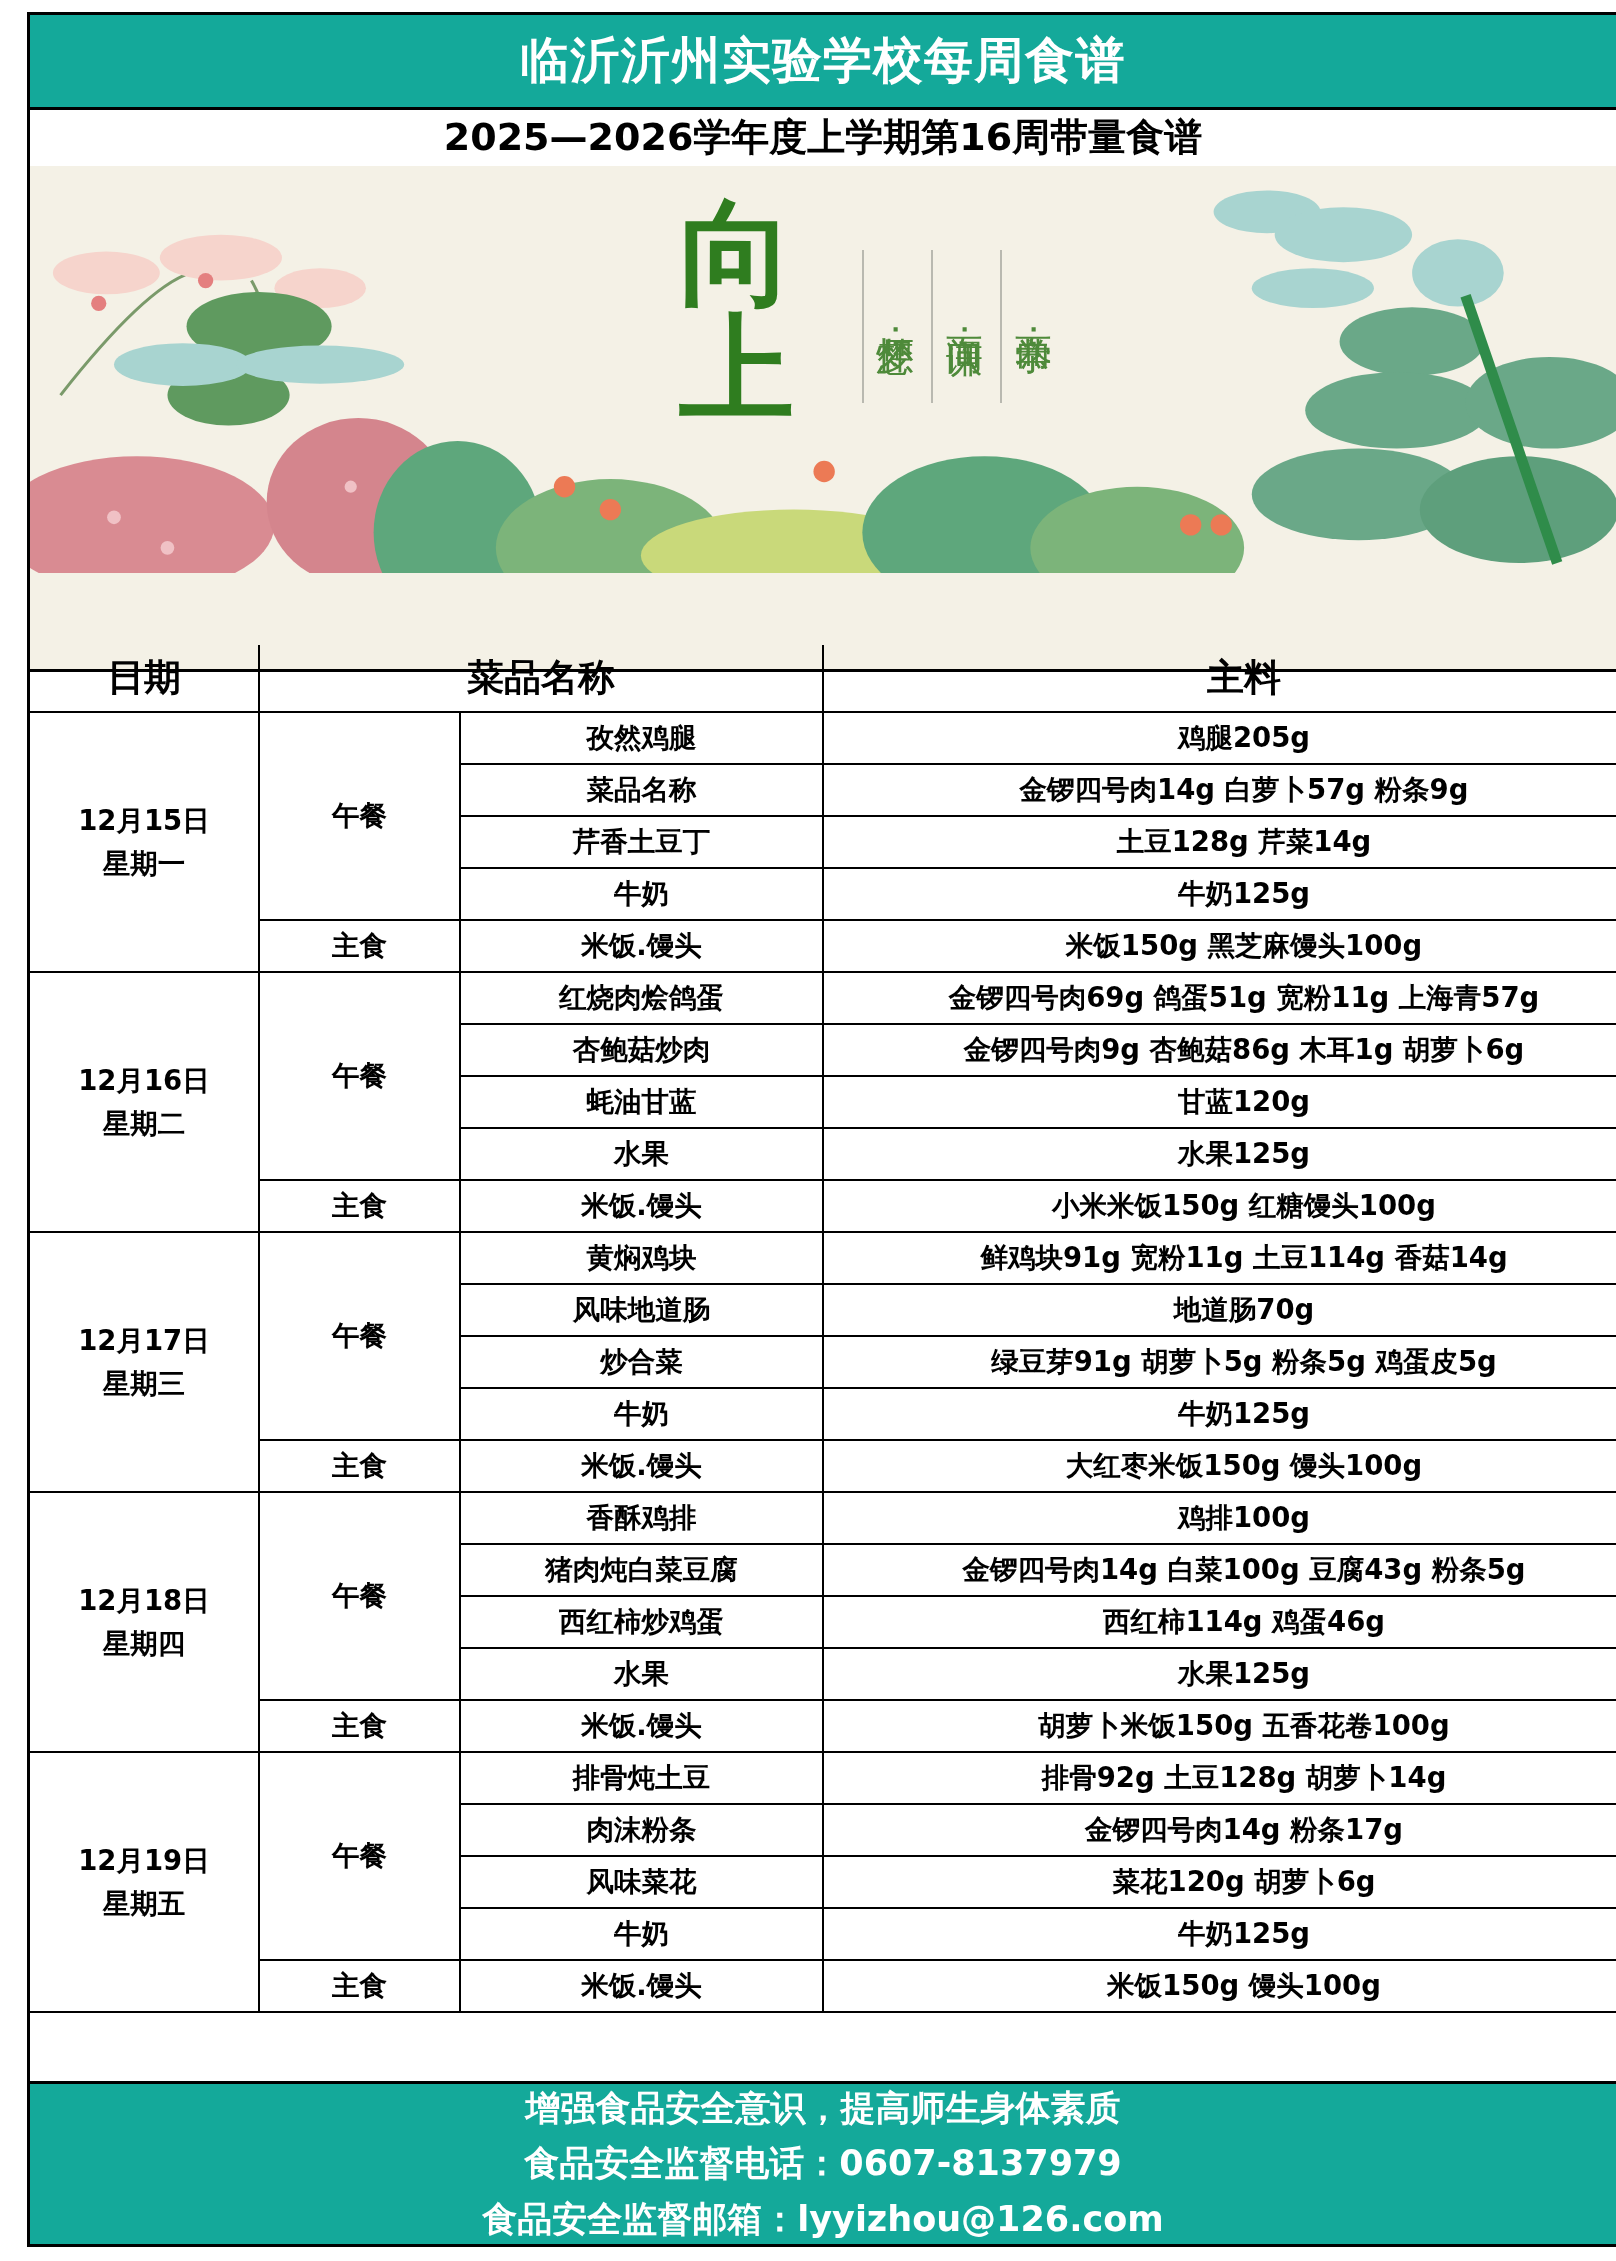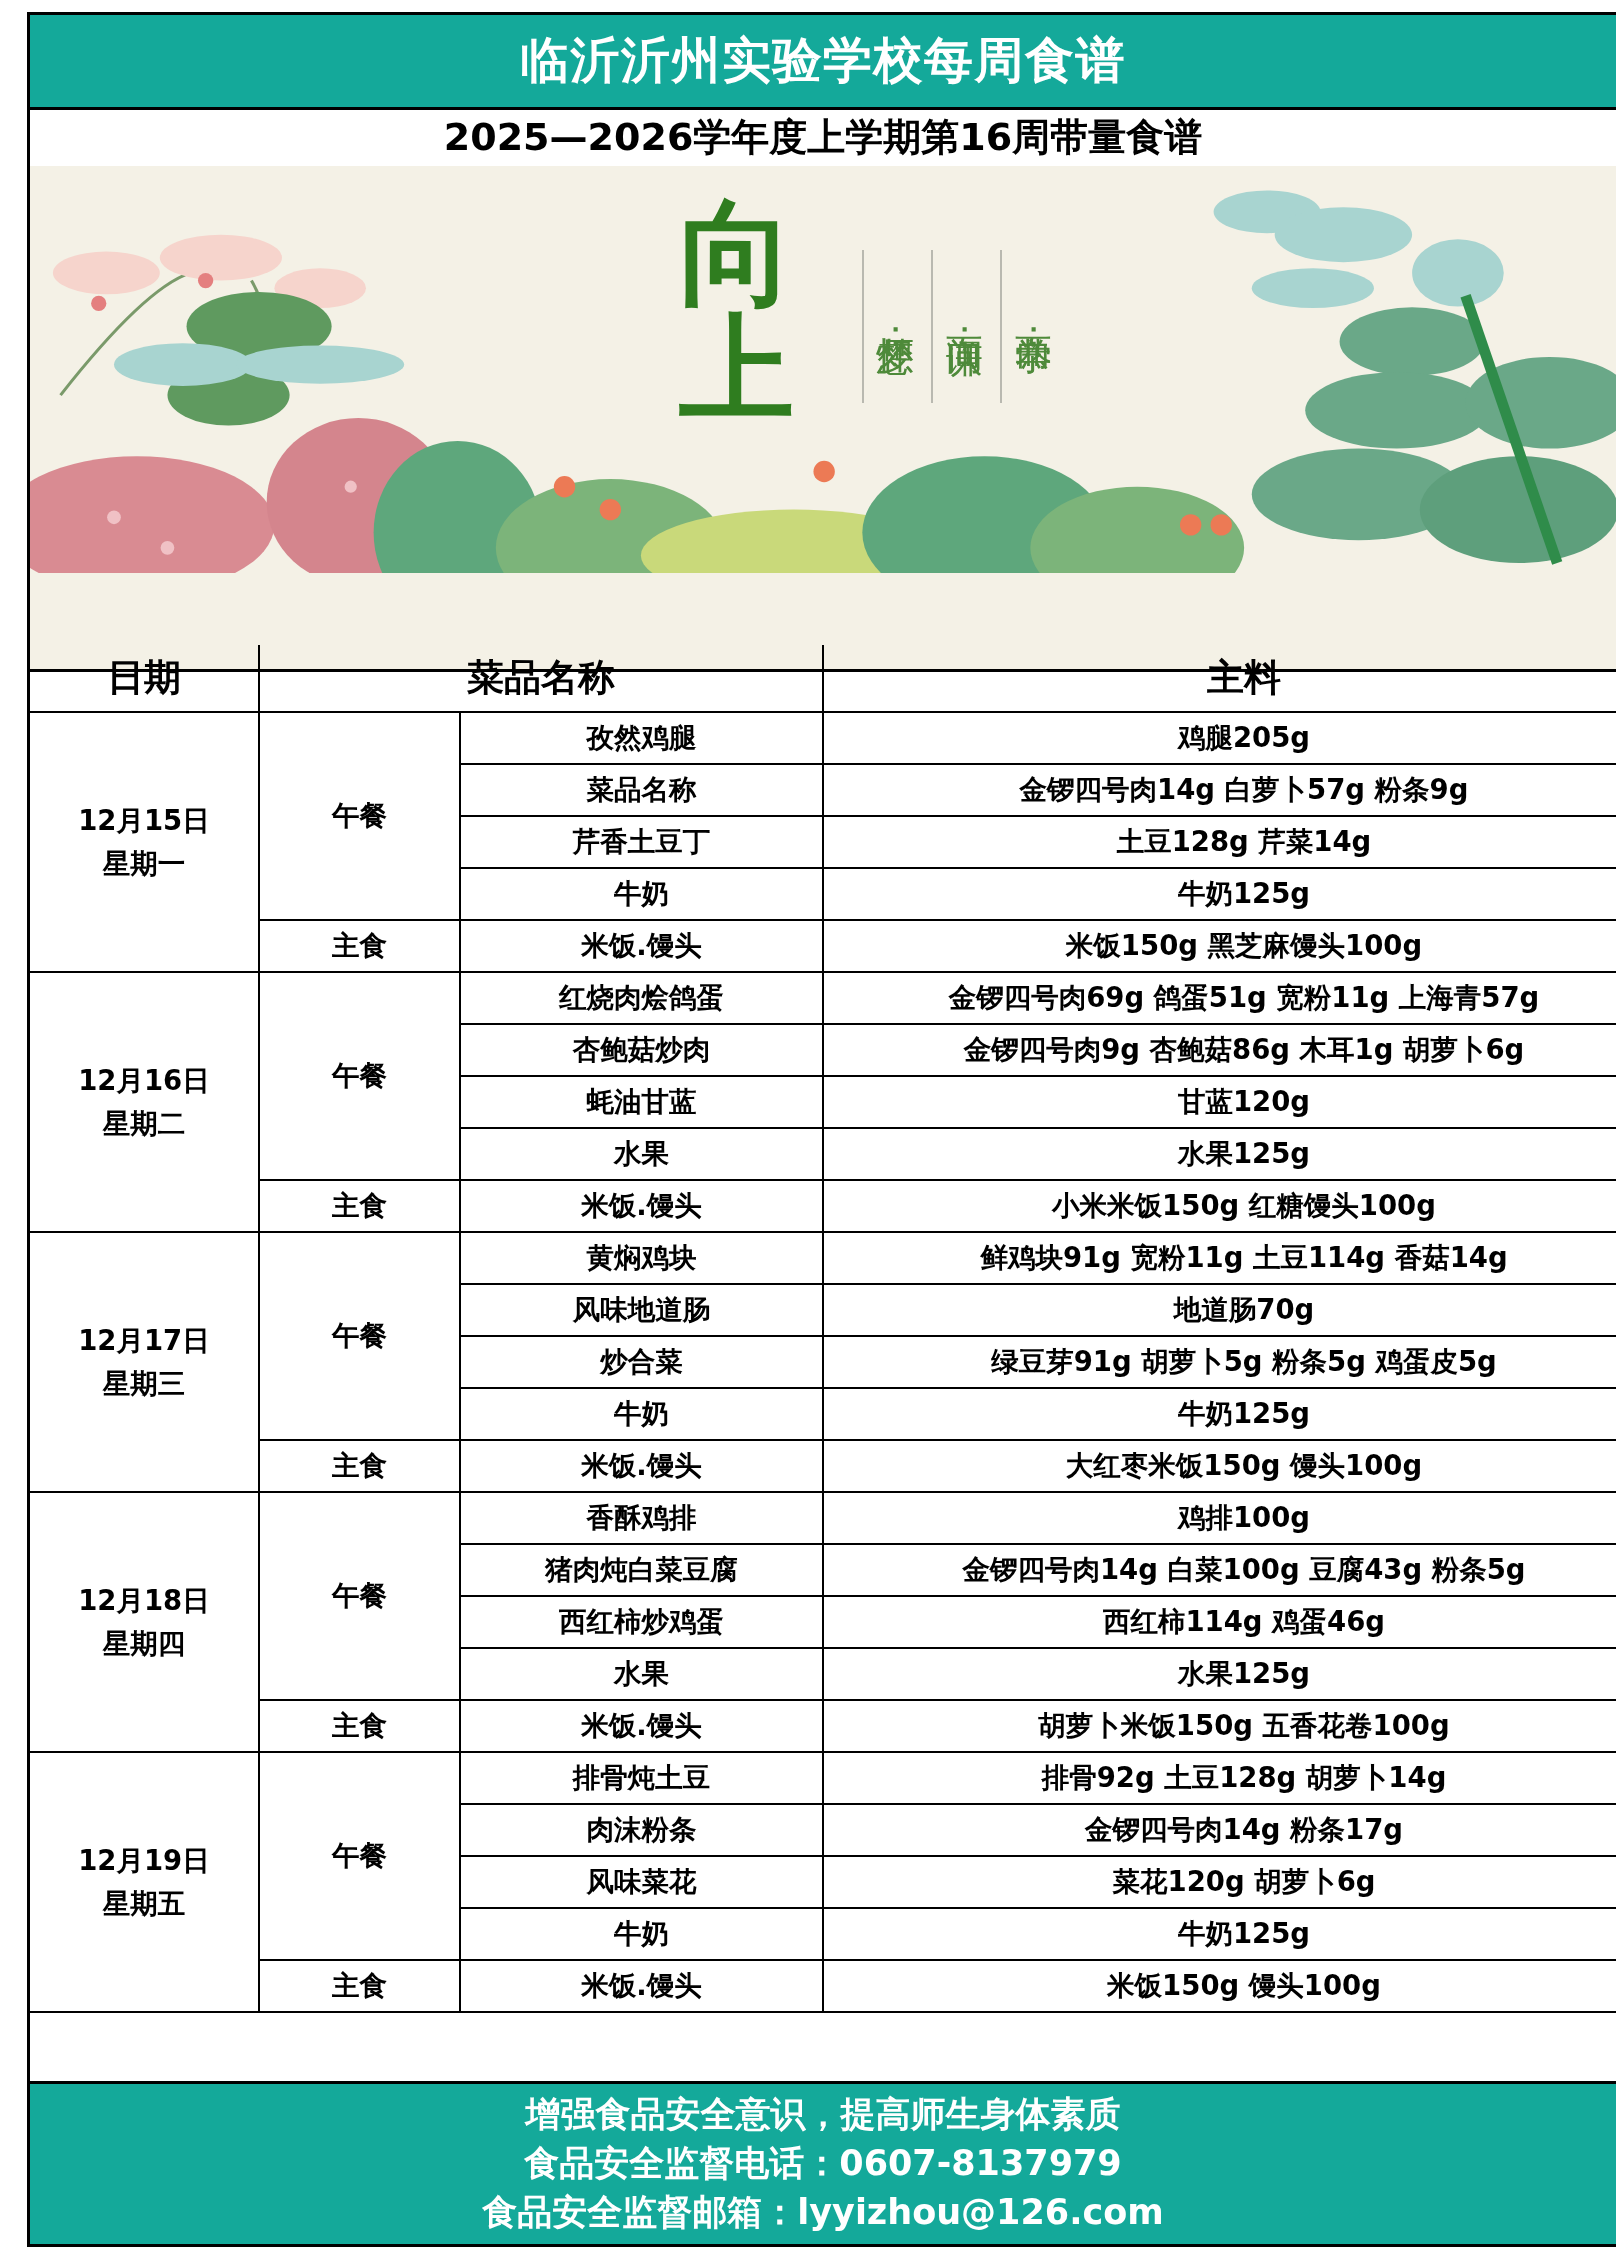--- a/index.html
+++ b/index.html
@@ -30,21 +30,21 @@
   table.menu td, table.menu th { border:2.3px solid #000; text-align:center; vertical-align:middle;
                font-weight:bold; font-size:27.5px; padding:0; }
   table.menu th { height:66px; font-size:37px; }
   table.menu td { height:50px; }
   table.menu tr:first-child th { border-top:none; }
   table.menu td:first-child, table.menu th:first-child { border-left:none; }
   table.menu td:last-child, table.menu th:last-child { border-right:none;padding-left:48px; }
   .date-cell { font-size:29px; line-height:43px;margin-top:24px; }
   .footer { position:absolute; left:0; right:0; bottom:0; height:163px; background:#14a99a;
             border-top:3.1px solid #000; box-sizing:border-box;
-            display:flex; flex-direction:column; align-items:center; justify-content:center; }
+            display:flex; flex-direction:column; align-items:center; justify-content:space-between; }
   .footer div { color:#fff; font-weight:bold; font-size:35px; line-height:49px; }
 </style>
 </head>
 <body>
 
 <div class="sheet">
 
   <div class="title-band">
     <span>临沂沂州实验学校每周食谱</span>
   </div>

